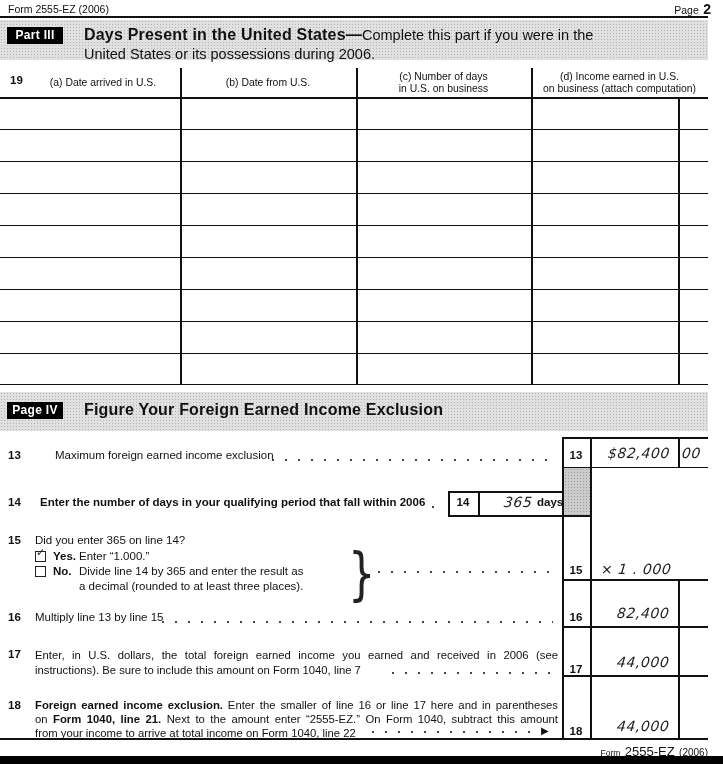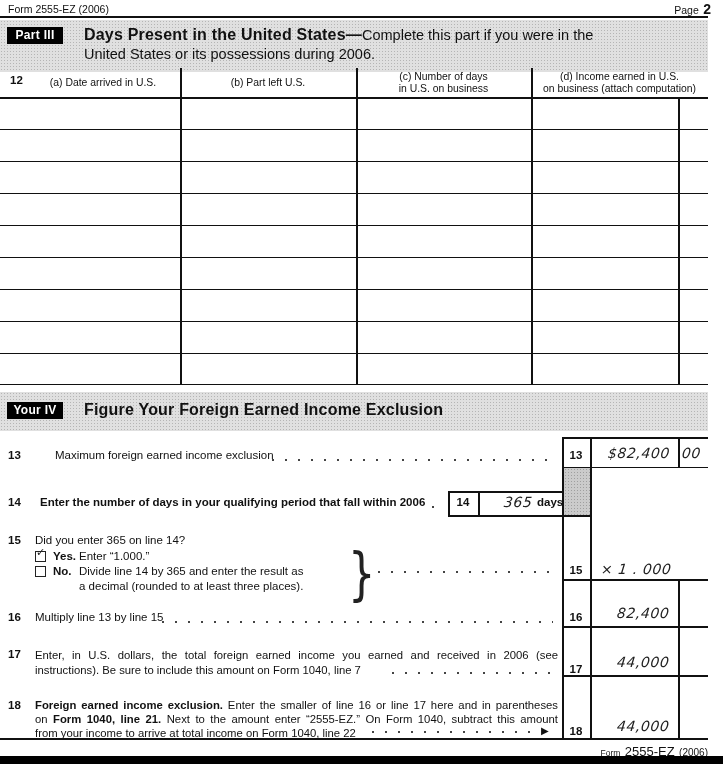--- a/index.html
+++ b/index.html
@@ -40,31 +40,31 @@
 
 <div class="page">
 
   <div class="abs" style="left:8px;top:3px;font-size:10.5px;">Form 2555-EZ (2006)</div>
   <div class="abs" style="right:12px;top:0px;">
     <span style="font-size:10.5px;vertical-align:baseline;">Page</span>
     <span style="font-size:14px;font-weight:bold;">2</span>
   </div>
   <div class="hline" style="left:0;top:15.5px;width:708px;height:2px;"></div>
 
-  <div class="abs stipple" style="left:0;top:20px;width:708px;height:52px;">
+  <div class="abs stipple" style="left:0;top:20px;width:708px;height:40px;">
     <div class="partbox" style="left:7px;top:7px;width:56px;">Part III</div>
     <div class="abs" style="left:84px;top:6px;white-space:nowrap;">
       <span class="pt-title-b">Days Present in the United States—</span><span class="pt-title-r">Complete this part if you were in the</span>
     </div>
     <div class="abs pt-title-r" style="left:84px;top:26px;">United States or its possessions during 2006.</div>
   </div>
 
-  <div class="ln" style="left:10px;top:74px;">12</div>
+  <div class="ln" style="left:10px;top:74px;">19</div>
   <div class="colhead" style="left:28px;top:77px;width:150px;">(a) Date arrived in U.S.</div>
-  <div class="colhead" style="left:180px;top:77px;width:176px;">(b) Part left U.S.</div>
+  <div class="colhead" style="left:180px;top:77px;width:176px;">(b) Date from U.S.</div>
   <div class="colhead" style="left:531px;top:71px;width:177px;">
     <div>(d) Income earned in U.S.</div>
     <div>on business (attach computation)</div>
   </div>
   <div class="colhead" style="left:356px;top:71px;width:175px;">
     <div>(c) Number of days</div>
     <div>in U.S. on business</div>
   </div>
 
   <div class="hline" style="left:0;top:97px;width:708px;"></div>
@@ -133,21 +133,21 @@
       <div class="trow">
         <div class="tcell" style="left: 0px; width: 180px;"></div>
         <div class="tcell" style="left: 180px; width: 176px;"></div>
         <div class="tcell" style="left: 356px; width: 175px;"></div>
         <div class="tcell" style="left: 531px; width: 147px;"></div>
         <div class="tcell" style="left: 678px; width: 30px;"></div>
       </div>
     </div>
 
   <div class="abs stipple" style="left:0;top:392px;width:708px;height:39px;">
-    <div class="partbox" style="left:7px;top:10px;width:56px;">Your IV</div>
+    <div class="partbox" style="left:7px;top:10px;width:56px;">Page IV</div>
     <div class="abs pt-title-b" style="left:84px;top:9px;">Figure Your Foreign Earned Income Exclusion</div>
   </div>
 
   <div class="vline" style="left:562px;top:437px;height:302px;"></div>
   <div class="vline" style="left:590px;top:437px;height:302px;"></div>
   <div class="vline" style="left:678px;top:437px;height:31px;"></div>
   <div class="vline" style="left:678px;top:580px;height:159px;"></div>
   <div class="hline" style="left:562px;top:437px;width:146px;"></div>
   <div class="hline" style="left:562px;top:466.5px;width:146px;"></div>
   <div class="hline" style="left:562px;top:579px;width:146px;"></div>

